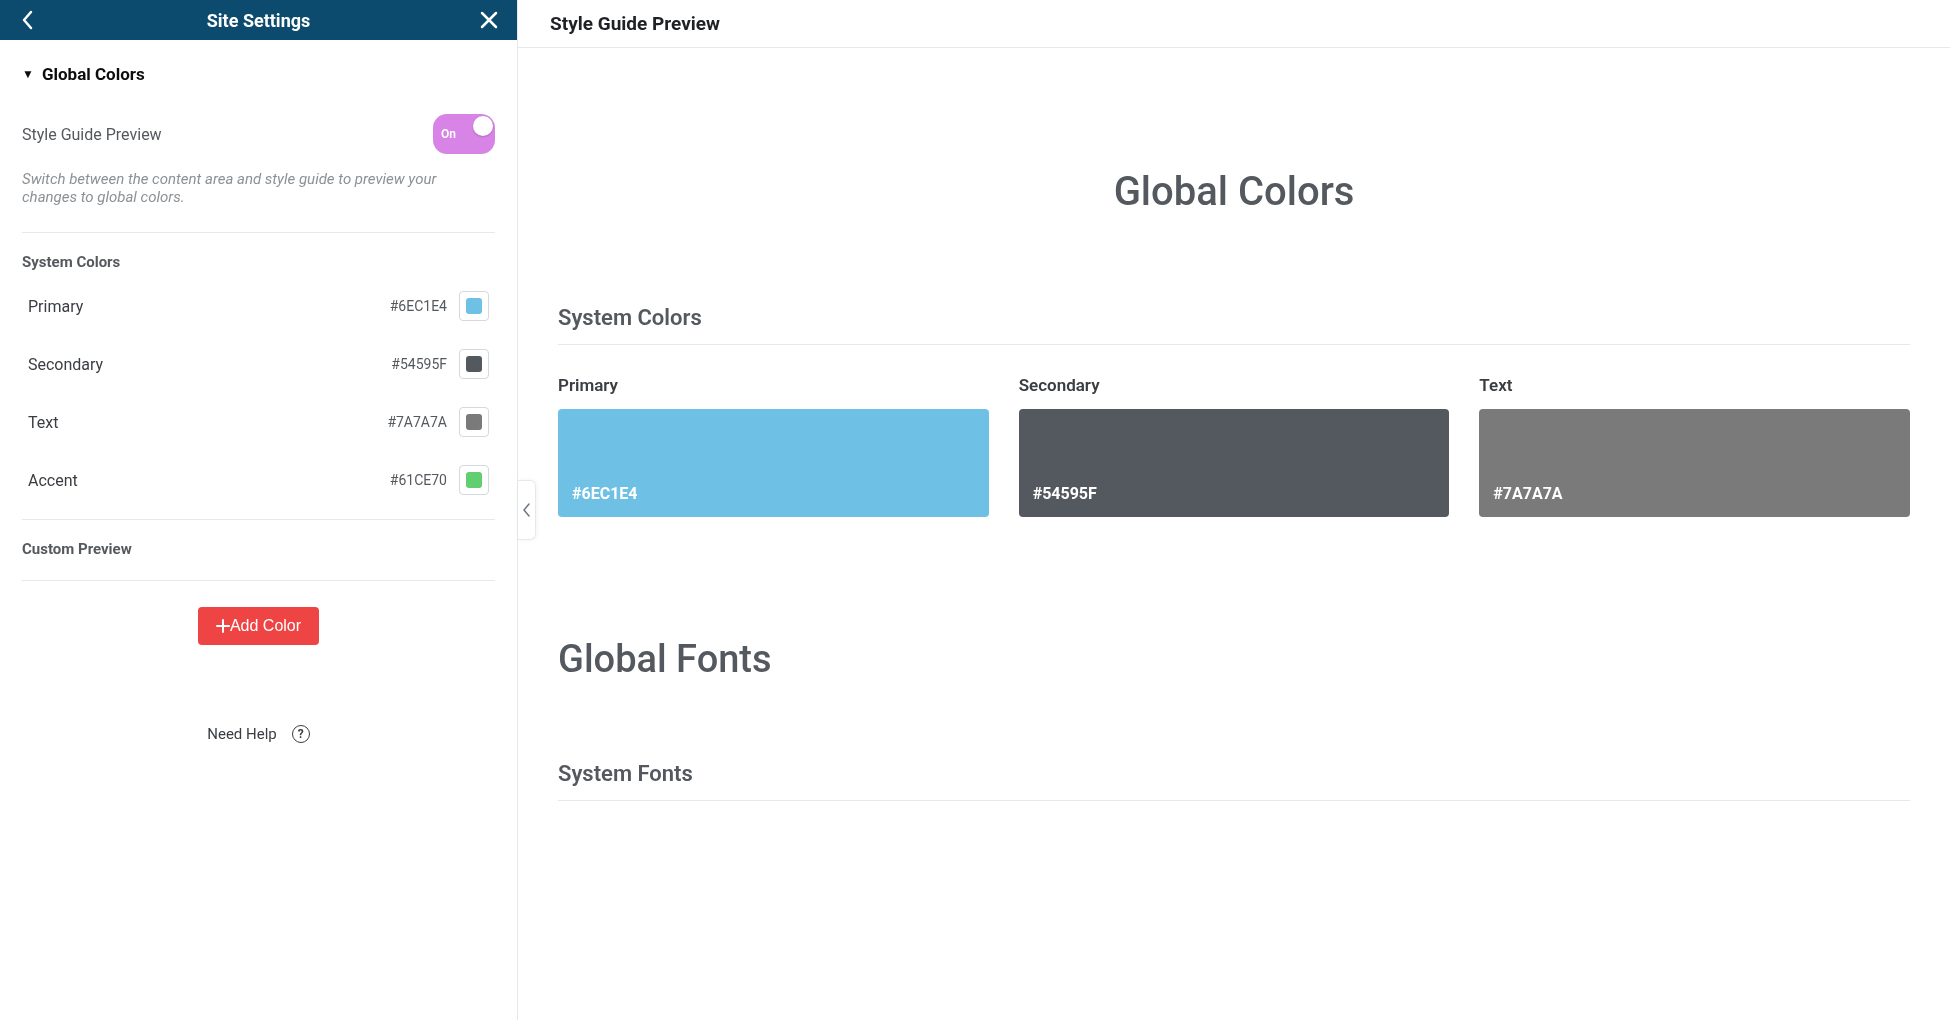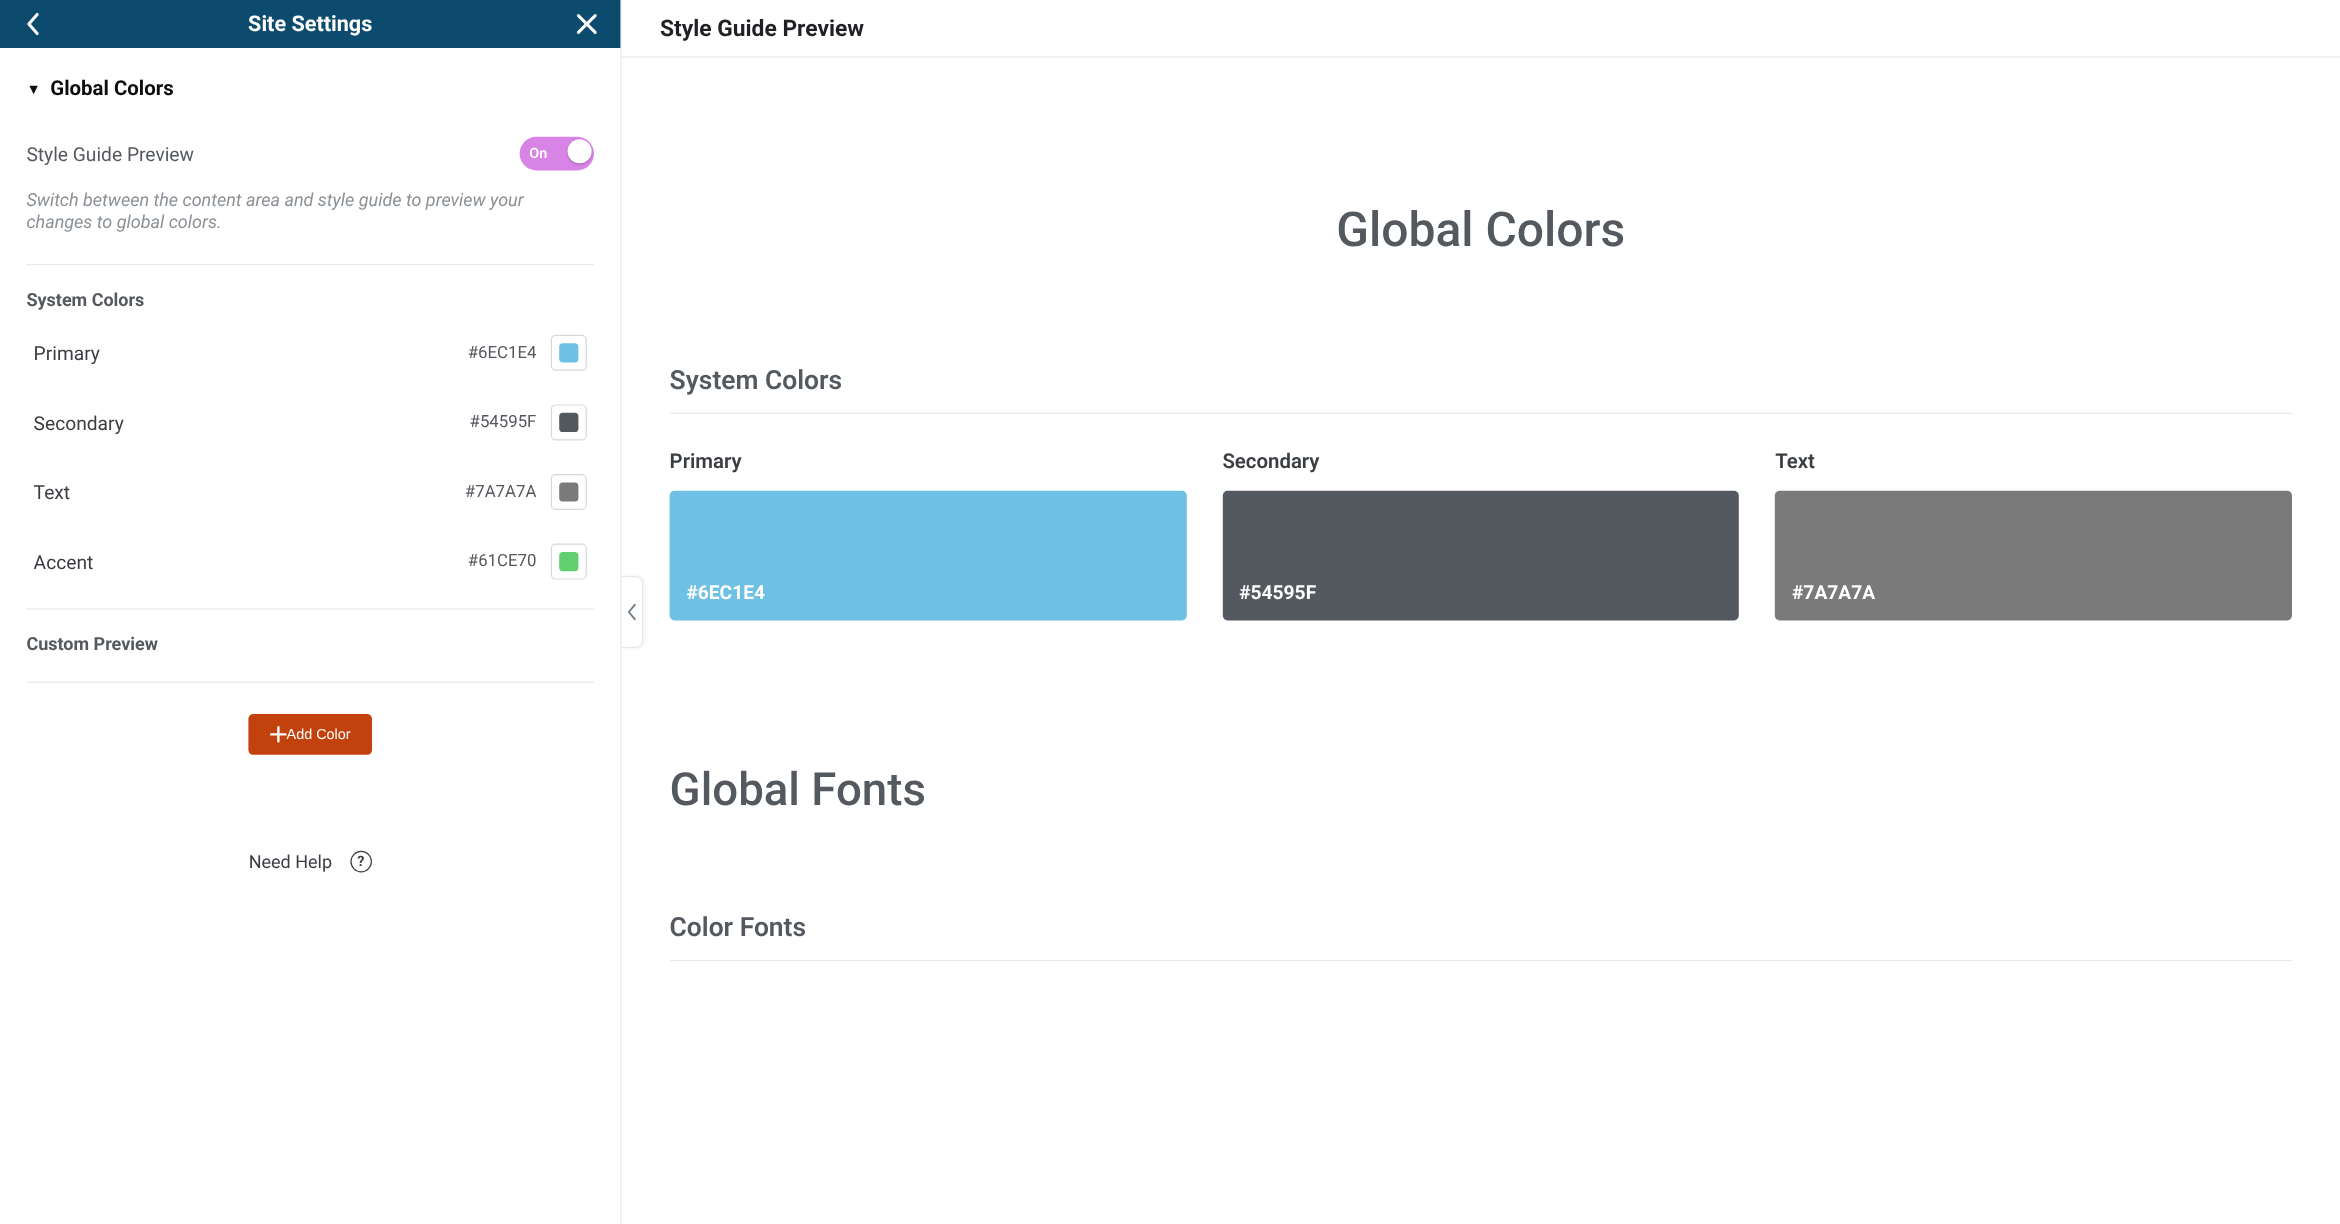--- a/index.html
+++ b/index.html
@@ -41,21 +41,21 @@
   cursor: pointer;
 }
 .section-title-row .caret { font-size: 12px; }
 
 .toggle-row {
   display: flex; align-items: center; justify-content: space-between;
   margin-top: 18px;
 }
 .toggle-row .label { font-size: 16px; color: #55595e; }
 .toggle {
-  width: 62px; height: 28px; border-radius: 14px;
+  width: 62px; height: 40px; border-radius: 14px;
   background: #d784e6;
   position: relative; display: flex; align-items: center;
   cursor: pointer;
   padding: 0 8px;
 }
 .toggle .txt { font-size: 12px; color: #fff; font-weight: 600; }
 .toggle .knob {
   position: absolute; right: 2px; top: 2px;
   width: 20px; height: 20px; border-radius: 50%;
   background: #fff; box-shadow: 0 1px 2px rgba(0,0,0,.2);
@@ -86,22 +86,22 @@
 .swatch { width: 16px; height: 16px; border-radius: 3px; }
 .swatch.primary   { background: #6EC1E4; }
 .swatch.secondary { background: #54595F; }
 .swatch.text      { background: #7A7A7A; }
 .swatch.accent    { background: #61CE70; }
 
 .separator { height: 1px; background: #e6e8ea; margin-top: 10px; }
 
 .add-color-wrap { display: flex; justify-content: center; margin-top: 26px; }
 .add-color-btn {
-  background: #c2410c; color: #fff; border: none; border-radius: 4px;
-  padding: 10px 18px; font-size: 12px; display: inline-flex; align-items: center; 
+  background: #ef4444; color: #fff; border: none; border-radius: 4px;
+  padding: 10px 18px; font-size: 16px; display: inline-flex; align-items: center; 
   cursor: pointer;
 }
 
 .need-help-wrap { display: flex; justify-content: center; margin-top: 80px; }
 .need-help {
   display: inline-flex; align-items: center; gap: 15px;
   color: #3a3d41; font-size: 15px; cursor: pointer;
 }
 .help-circle {
   width: 18px; height: 18px; border: 1.5px solid #3a3d41; border-radius: 50%;
@@ -297,18 +297,18 @@
         <div class="card">
           <div class="card-title">Text</div>
           <div class="card-swatch text">
             <span>#7A7A7A</span>
           </div>
         </div>
       </div>
 
       <h1 class="preview-hero2">Global Fonts</h1>
 
-      <div class="preview-sub">Color Fonts</div>
+      <div class="preview-sub">System Fonts</div>
 
     </div>
   </main>
 
 </div>
 
 </body></html>

